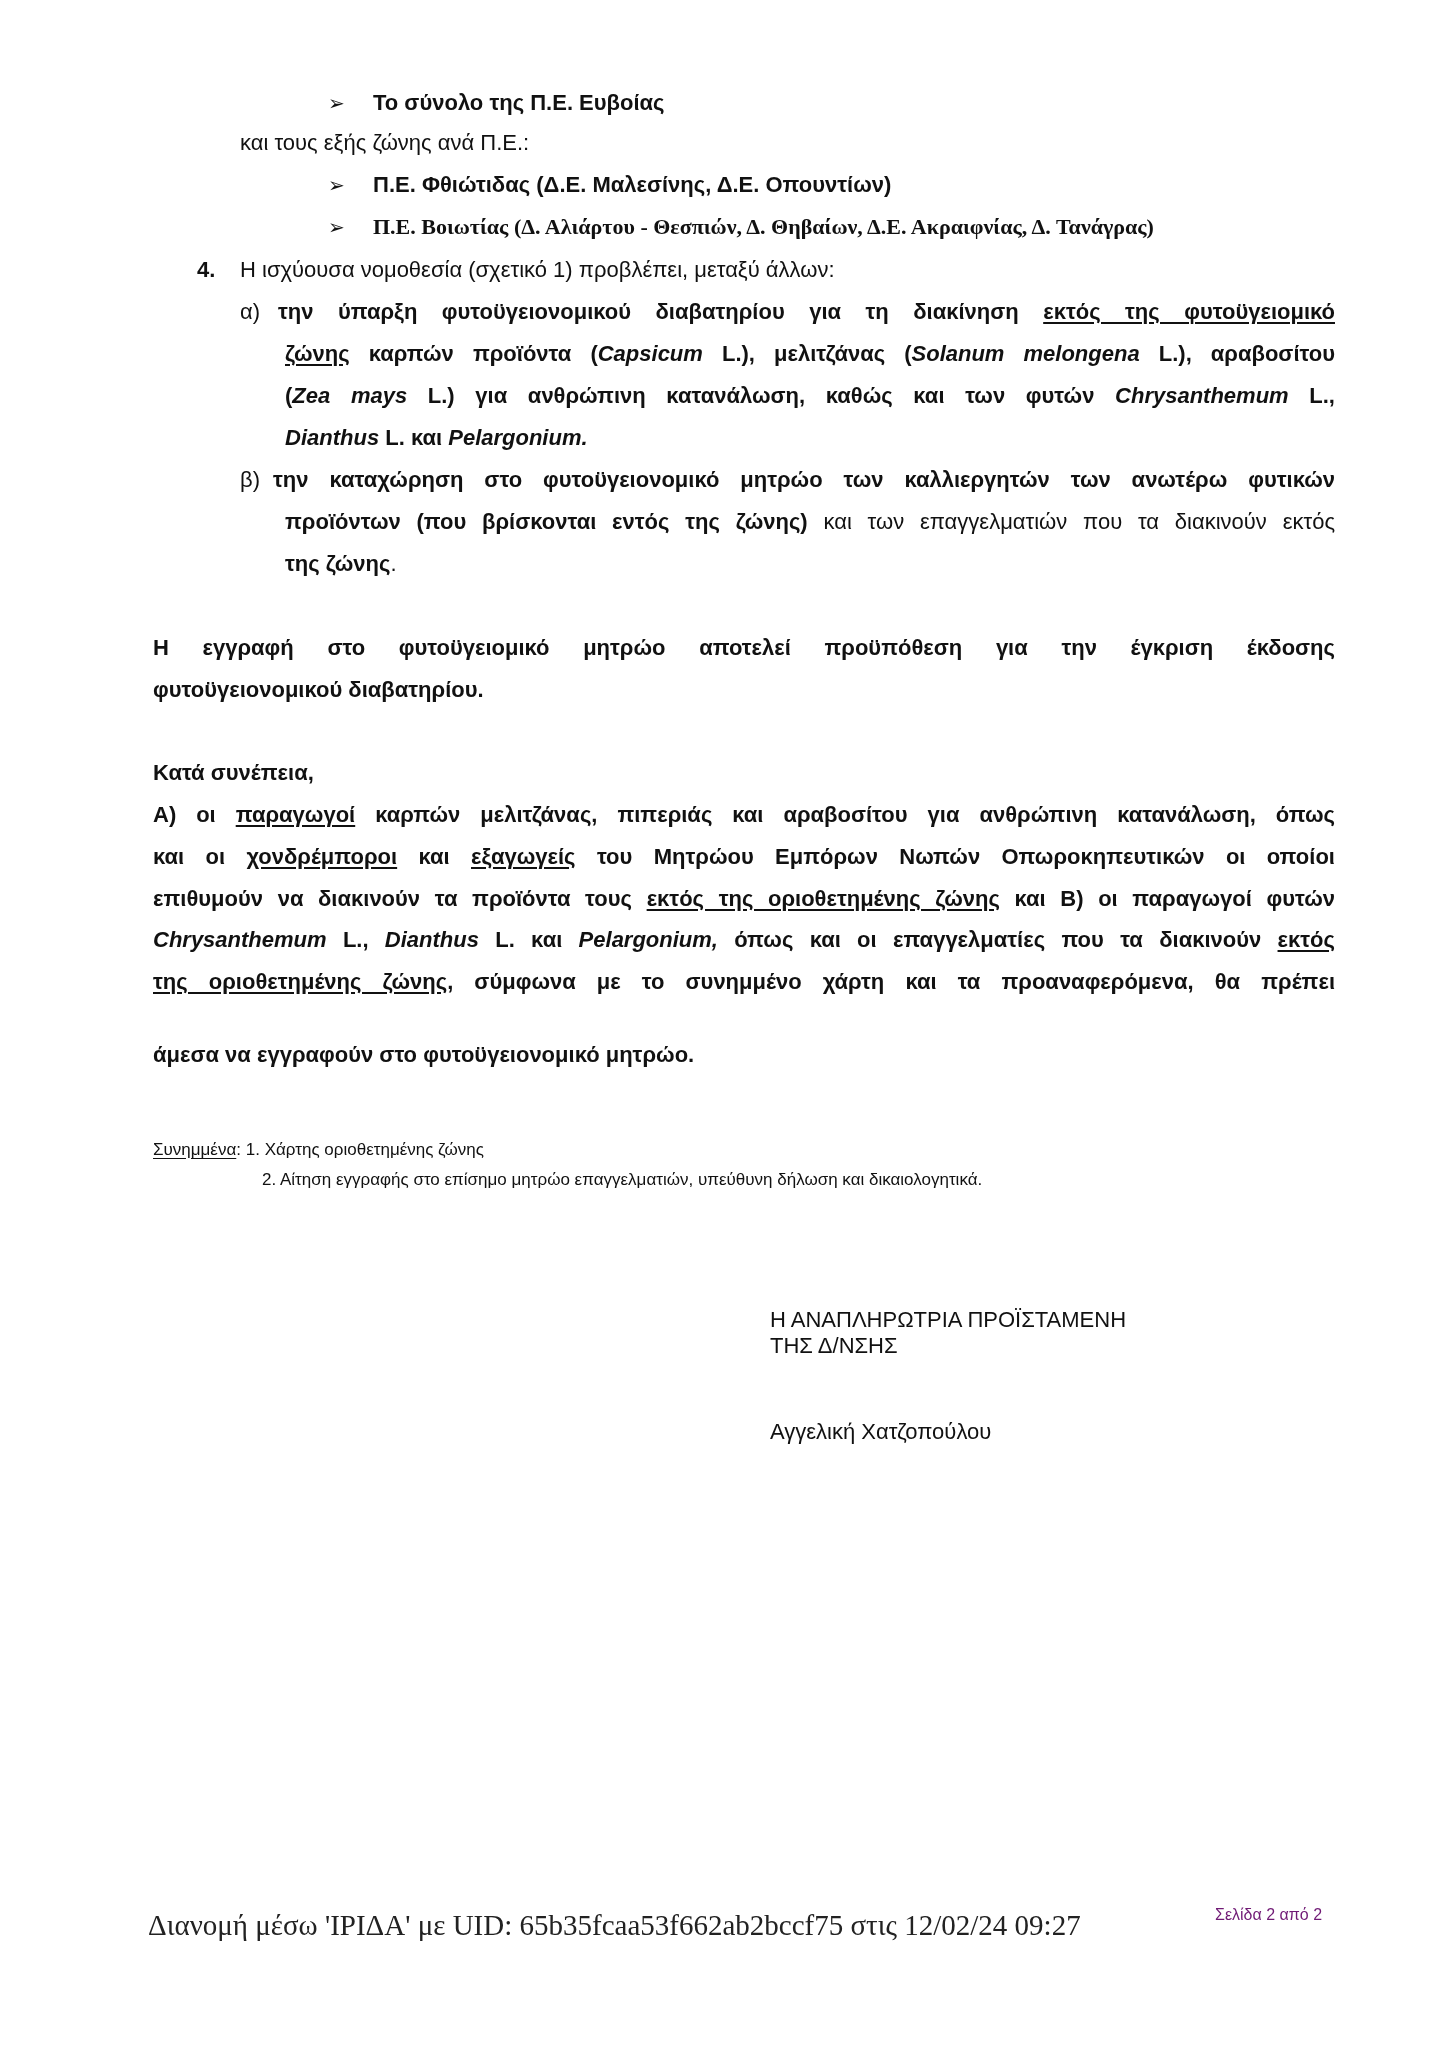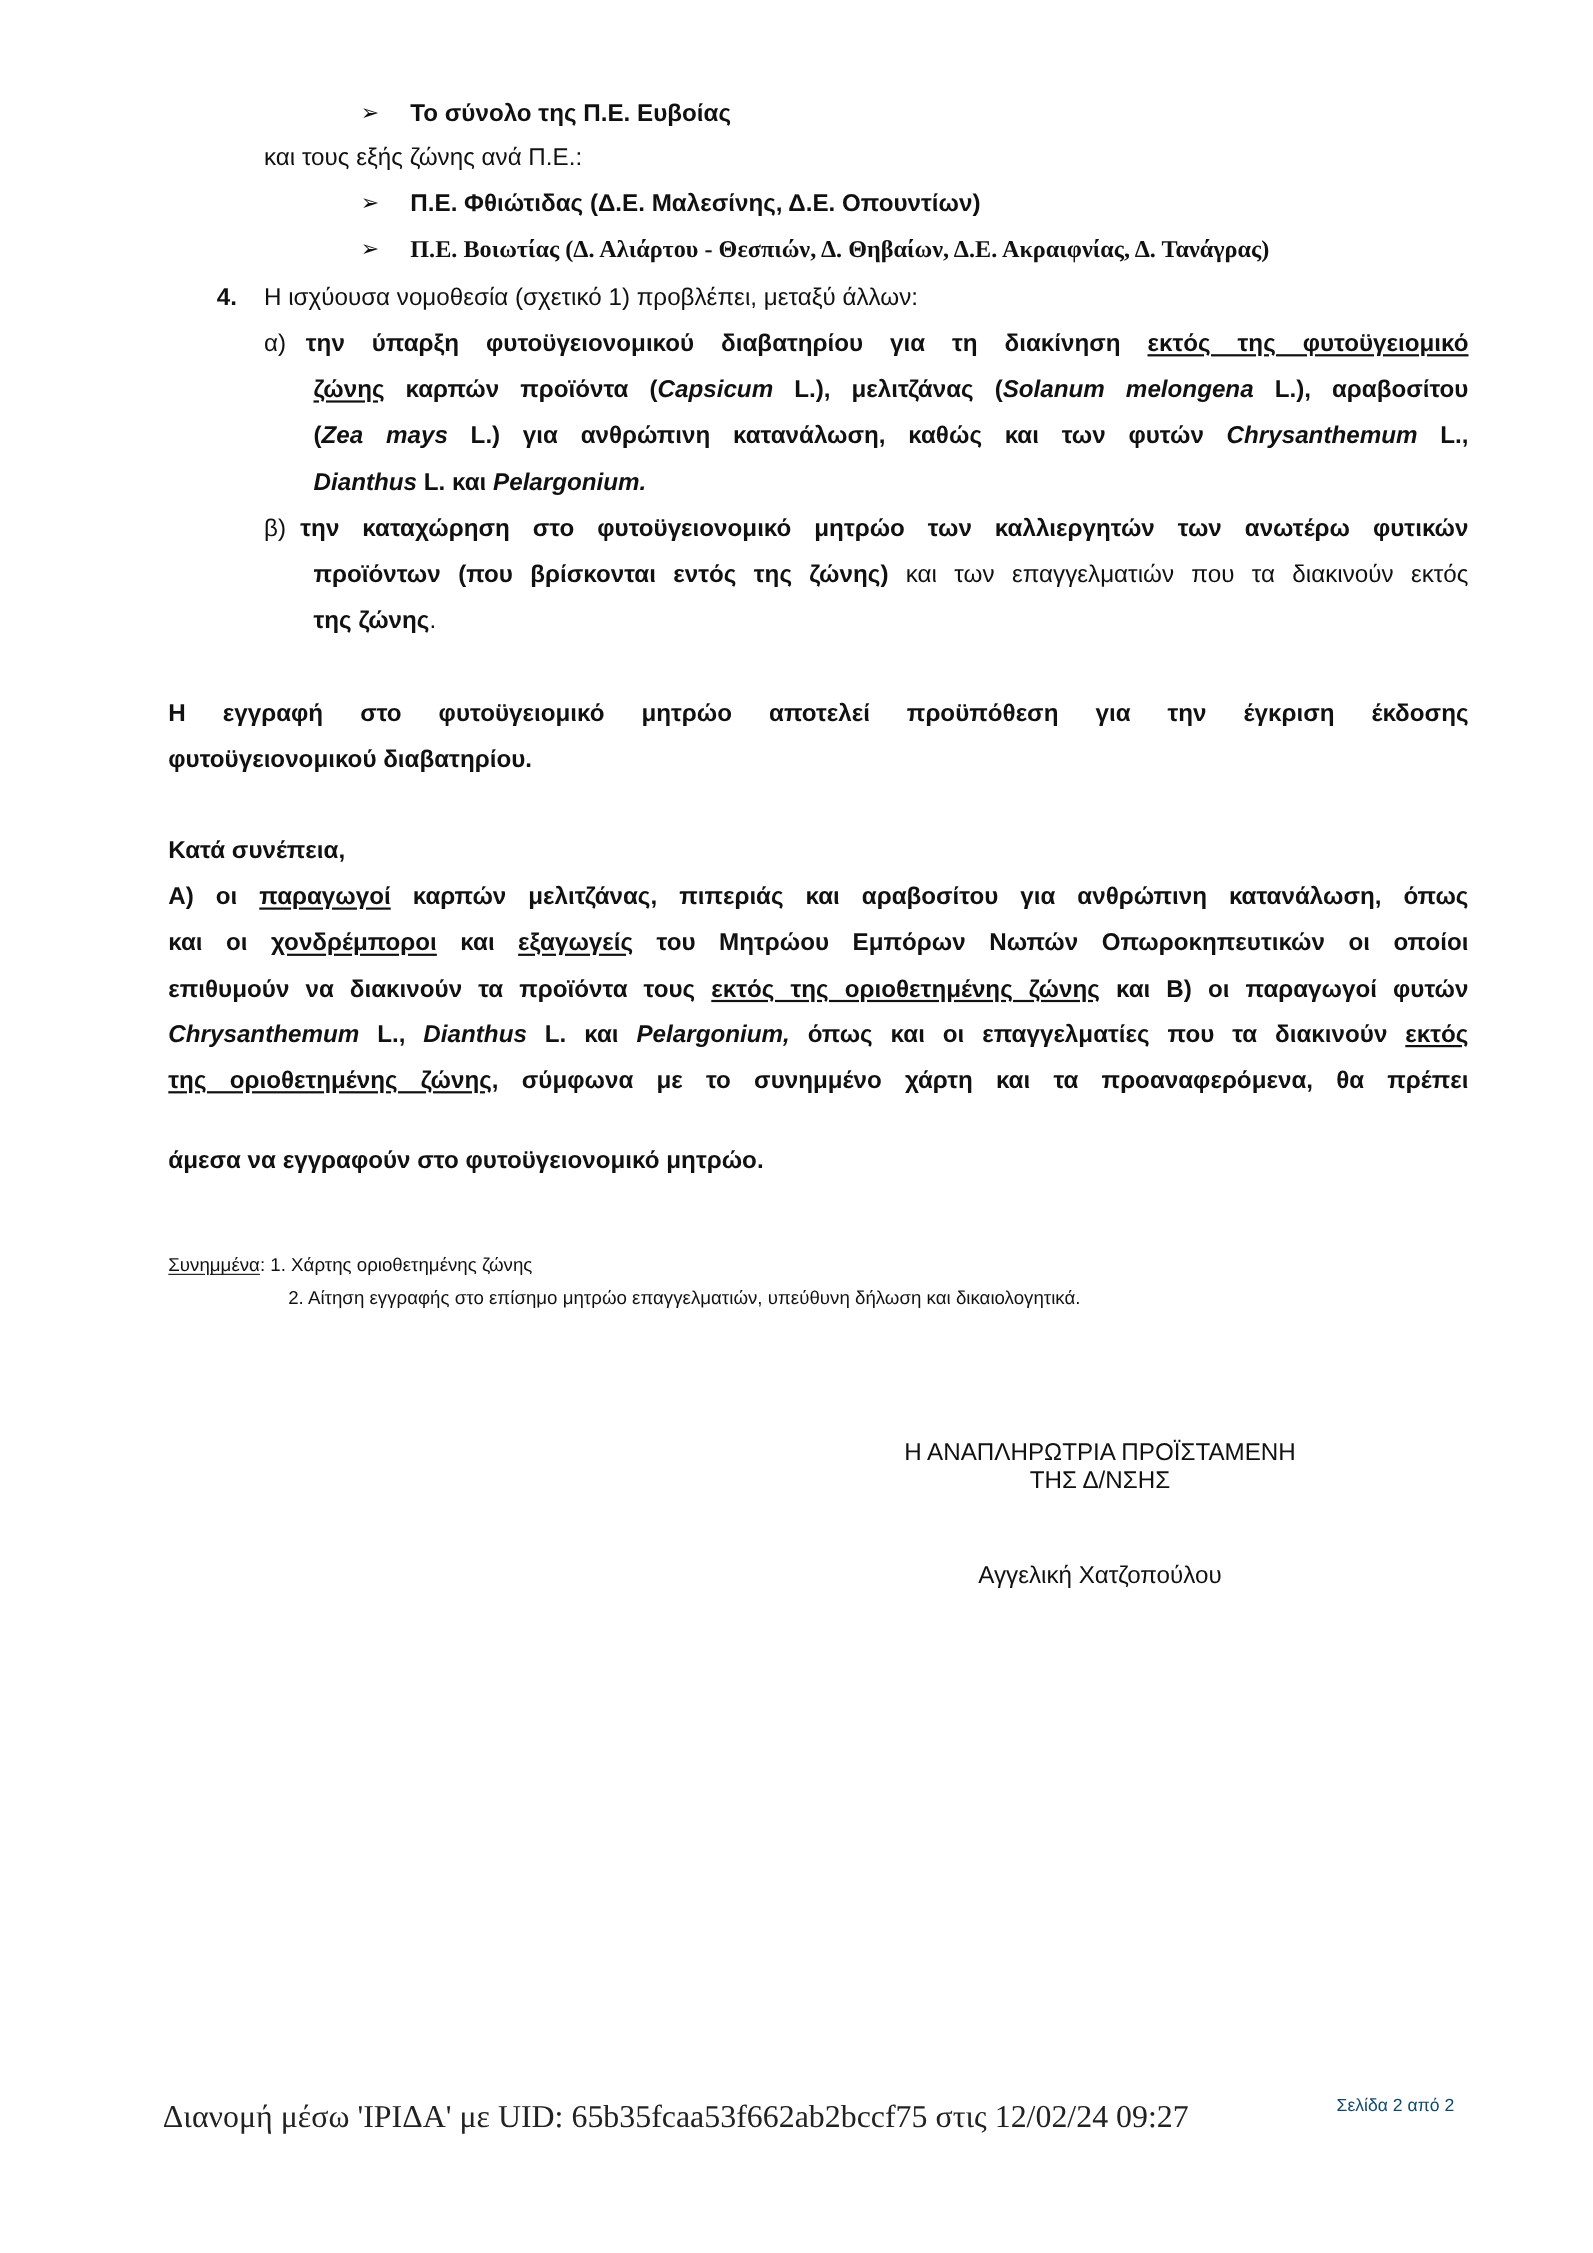--- a/index.html
+++ b/index.html
@@ -5,23 +5,23 @@
   html, body { margin: 0; padding: 0; background: #ffffff; }
   body { width: 1448px; height: 2048px; position: relative; overflow: hidden;
          font-family: "Liberation Sans", sans-serif; color: #111; }
   .ln { position: absolute; font-size: 22px; line-height: 28px; white-space: nowrap; }
   .just { text-align: justify; text-align-last: justify; white-space: normal; }
   .b { font-weight: bold; }
   .i { font-style: italic; }
   .u { text-decoration: underline; text-underline-offset: 3px; }
   .arrow { position: absolute; font-size: 20px; line-height: 28px; }
   .small { font-size: 17px; line-height: 22px; }
-  .sig { position: absolute; font-size: 22px; line-height: 26px; text-align: center; width: 460px; left: 770px; }
+  .sig { position: absolute; font-size: 22px; line-height: 26px; width: 460px; left: 770px; }
   .footer { position: absolute; font-family: "Liberation Serif", serif; font-size: 29px; line-height: 34px; left: 148px; top: 1908px; color: #222; }
-  .pageno { position: absolute; font-size: 16px; line-height: 20px; left: 1215px; top: 1905px; color: #0c4a6e; }
+  .pageno { position: absolute; font-size: 16px; line-height: 20px; left: 1215px; top: 1905px; color: #701a75; }
 </style>
 </head>
 <body>
 
 <span class="arrow" style="left:328px; top:89px;">➢</span>
 <div class="ln b" style="left:373px; top:89px;">Το σύνολο της Π.Ε. Ευβοίας</div>
 
 <div class="ln" style="left:240px; top:129px;">και τους εξής ζώνης ανά Π.Ε.:</div>
 
 <span class="arrow" style="left:328px; top:171px;">➢</span>

